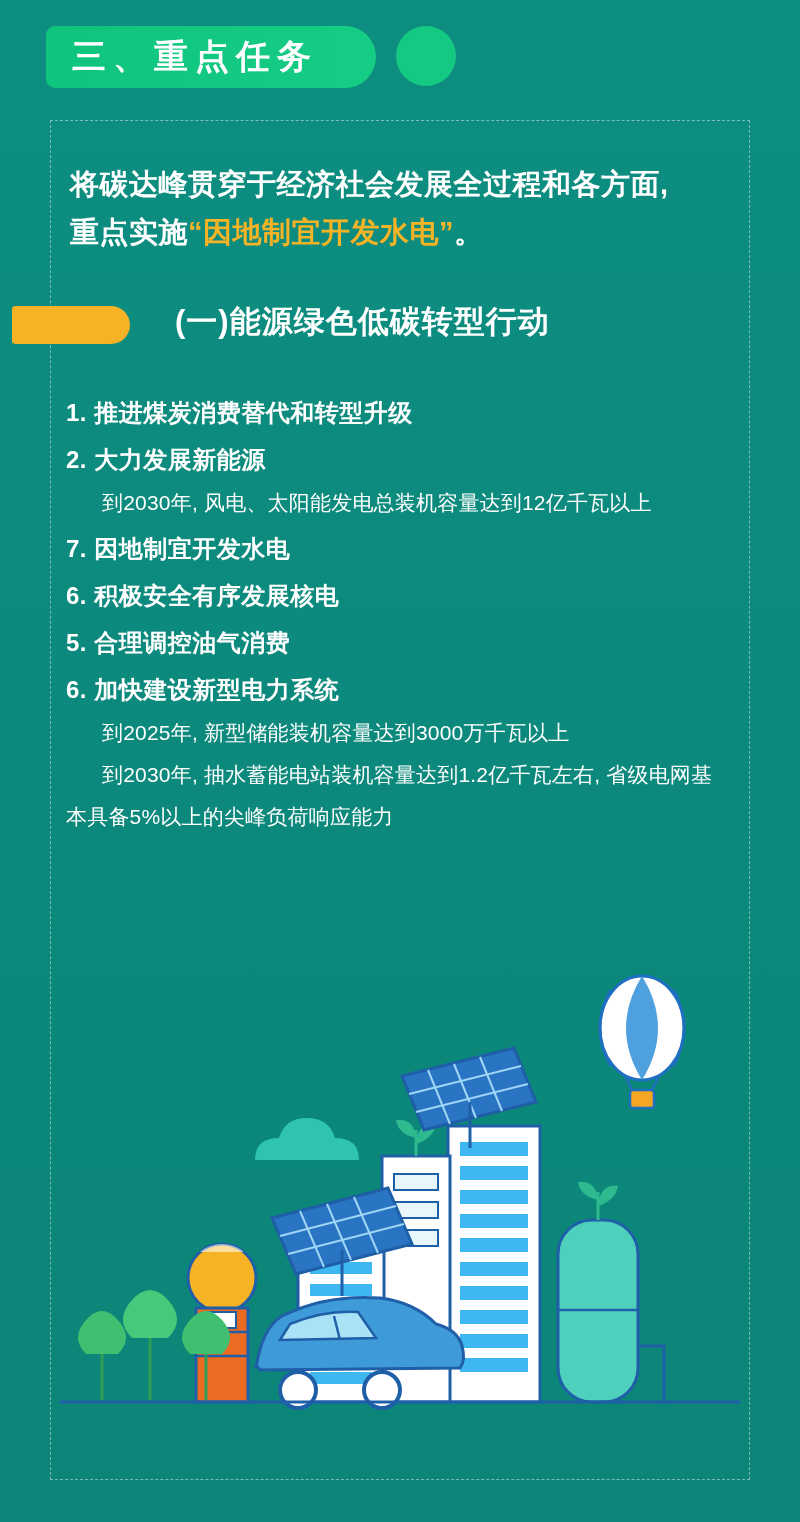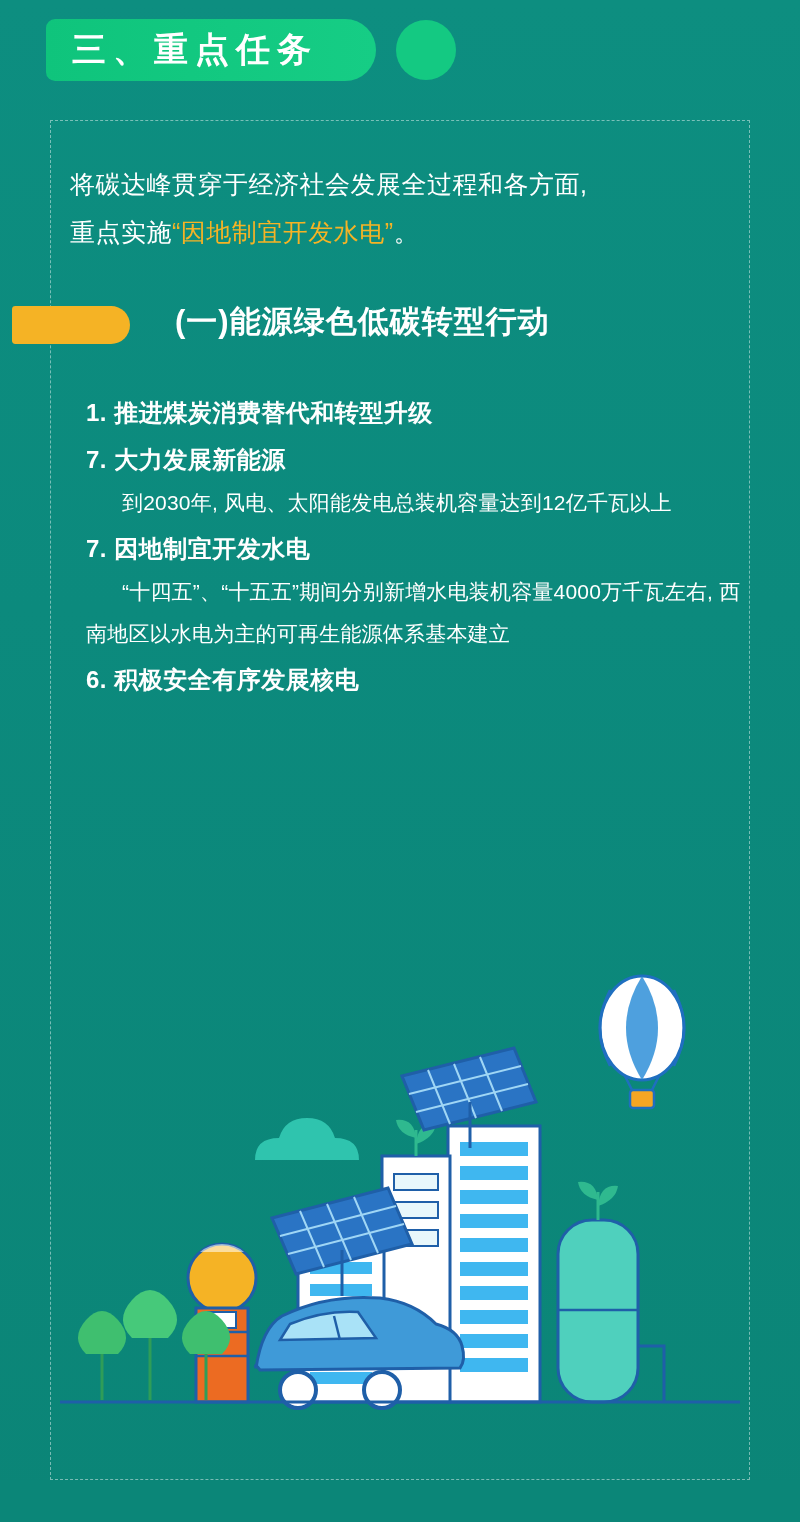--- a/index.html
+++ b/index.html
@@ -22,21 +22,20 @@
     overflow: hidden;
   }
 
   
   .header {
     position: absolute;
     top: 26px;
     left: 46px;
     height: 48px;
     display: flex;
-    align-items: center;
   }
   .header-pill {
     background: #17c97f;
     background: linear-gradient(90deg, #0fc47c 0%, #16cd85 100%);
     border-radius: 10px 34px 34px 10px;
     height: 62px;
     display: flex;
     align-items: center;
     padding: 0 58px 0 26px;
     box-sizing: border-box;
@@ -68,22 +67,22 @@
     box-sizing: border-box;
   }
 
   
   .intro {
     position: absolute;
     left: 70px;
     top: 160px;
     width: 665px;
     color: #ffffff;
-    font-size: 25px;
-    font-weight: normal;
+    font-size: 29px;
+    font-weight: bold;
     line-height: 48px;
     letter-spacing: 0.5px;
   }
   .intro .hl {
     color: #f5b325;
   }
 
   
   .section-head {
     position: absolute;
@@ -109,21 +108,21 @@
     font-size: 31px;
     font-weight: bold;
     letter-spacing: 1px;
     line-height: 48px;
     white-space: nowrap;
   }
 
   
   .list {
     position: absolute;
-    left: 86px;
+    left: 66px;
     top: 390px;
     width: 665px;
   }
   .item {
     margin-bottom: 2px;
   }
   .item-title {
     color: #ffffff;
     font-size: 24px;
     font-weight: bold;
@@ -185,34 +184,41 @@
     <div class="section-title">(一)能源绿色低碳转型行动</div>
   </div>
 
   <div class="list">
 
     <div class="item">
       <div class="item-title">1. 推进煤炭消费替代和转型升级</div>
     </div>
 
     <div class="item">
-      <div class="item-title">7. 大力发展新能源</div>
+      <div class="item-title">2. 大力发展新能源</div>
       <div class="item-note">到2030年, 风电、太阳能发电总装机容量达到12亿千瓦以上</div>
     </div>
 
     <div class="item">
       <div class="item-title">7. 因地制宜开发水电</div>
-      <div class="item-note wrap">“十四五”、“十五五”期间分别新增水电装机容量4000万千瓦左右, 西南地区以水电为主的可再生能源体系基本建立</div>
     </div>
 
     <div class="item">
       <div class="item-title">6. 积极安全有序发展核电</div>
     </div>
 
-
+    <div class="item">
+      <div class="item-title">5. 合理调控油气消费</div>
+    </div>
+
+    <div class="item">
+      <div class="item-title">6. 加快建设新型电力系统</div>
+      <div class="item-note">到2025年, 新型储能装机容量达到3000万千瓦以上</div>
+      <div class="item-note wrap">到2030年, 抽水蓄能电站装机容量达到1.2亿千瓦左右, 省级电网基本具备5%以上的尖峰负荷响应能力</div>
+    </div>
 
   </div>
 
   <div class="illus">
     <svg width="700" height="500" viewBox="0 0 700 500" xmlns="http://www.w3.org/2000/svg">
 
       <g>
         <path d="M205 200 q0 -22 24 -22 q6 -20 28 -20 q22 0 28 20 q24 0 24 22 z" fill="#2fc4ae"></path>
       </g>
 

